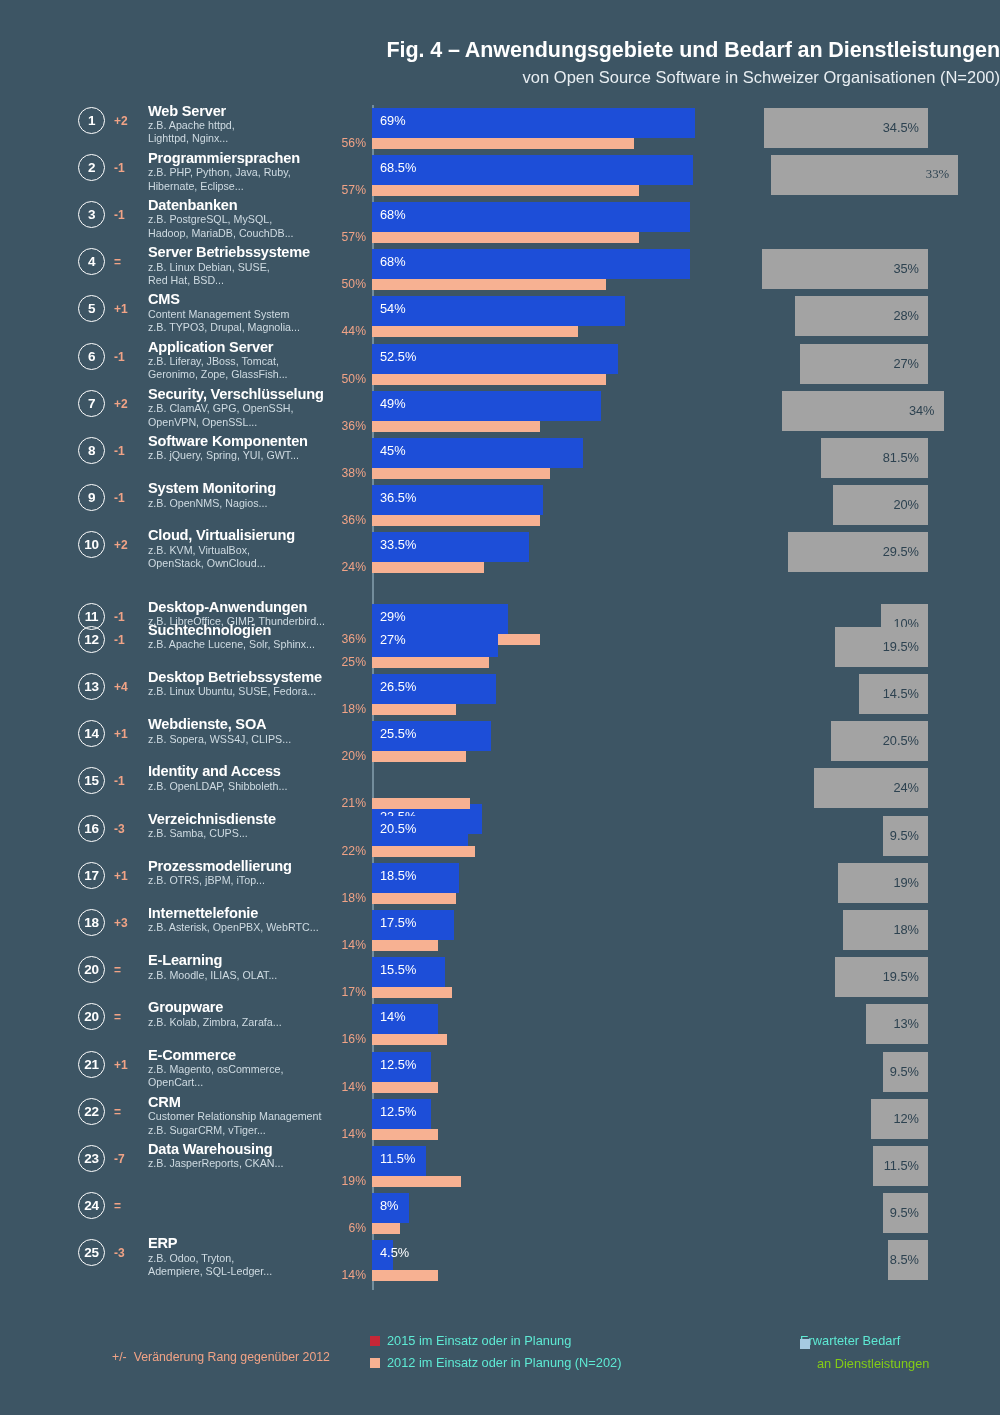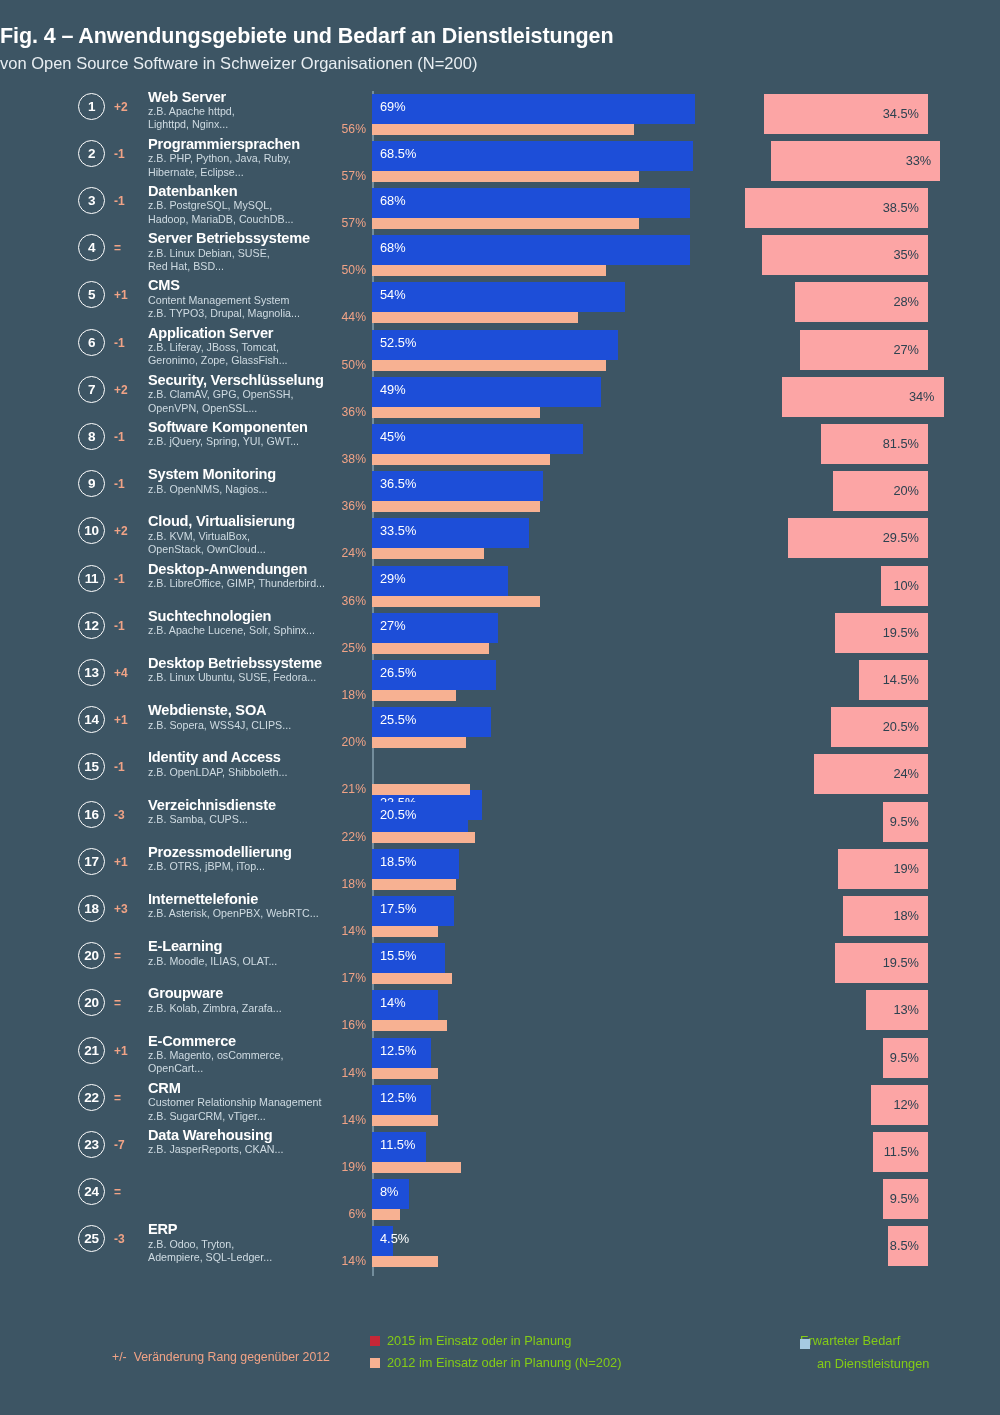--- a/index.html
+++ b/index.html
@@ -6,21 +6,21 @@
   html,body{margin:0;padding:0;}
   body{
     width:1000px;height:1415px;
     background:#3d5564;
     font-family:"Liberation Sans", sans-serif;
     color:#ffffff;
     overflow:hidden;
     position:relative;
   }
   
-  #header{padding-top:24px;text-align:left;}
+  #header{padding-top:38px;text-align:right;}
   #title{
     font-size:21.5px;font-weight:bold;letter-spacing:-0.1px;
     color:#ffffff;line-height:1.15;
   }
   #subtitle{
     font-size:16.5px;font-weight:normal;color:#e8eef2;
     margin-top:5px;line-height:1.15;
   }
 
   
@@ -84,38 +84,38 @@
   }
   .v2012{
     position:absolute;top:31px;
     font-size:12.2px;color:#f1a386;text-align:right;
     white-space:nowrap;
   }
 
   
   .blue{
     position:absolute;top:3px;height:40px;
-    background:#fca5a5;
+    background:#a3a3a3;
   }
   .blue .v{
     position:absolute;right:9px;top:12px;
     font-size:12.8px;color:#2d4250;white-space:nowrap;
   }
 
   
   #legend{position:absolute;left:0;right:0;top:1320px;height:70px;}
   .lg-rank{
     position:absolute;left:112px;top:30px;
     font-size:12.3px;color:#f1a386;white-space:nowrap;
   }
   .lg-rank .pm{margin-right:7px;}
   .lg-mid{position:absolute;left:370px;top:13px;}
   .lg-line{
     display:flex;align-items:flex-start;margin-bottom:7px;
-    font-size:12.8px;color:#84cc16;white-space:nowrap;
+    font-size:12.8px;color:#5eead4;white-space:nowrap;
   }
   .sw{
     width:10px;height:10px;margin-right:7px;margin-top:3px;
     flex:0 0 auto;display:block;
   }
   .sw.red{background:#c62737;}
   .sw.orange{background:#f7b192;}
   .sw.blue{background:#a6cae2;}
   .lg-right{position:absolute;left:800px;top:13px;}
   .lg-right .l2{
@@ -165,44 +165,41 @@
             <div class="sub">Hibernate, Eclipse...</div>
           </div>
         </div>
         <div class="barwrap">
           <div class="bar2015" style="width: 320.58px;">
             <span class="v">68.5%</span>
           </div>
           <div class="bar2012" style="width: 266.76px;"></div>
         </div>
         <div class="v2012" style="left: 300px; width: 66px;">57%</div>
-        <div class="blue" style="width: 169px; left: 771.25px;">
+        <div class="blue" style="width: 187px; left: 771.25px; font-family: Liberation Serif, serif;">
           <span class="v">33%</span>
         </div>
       </div>
       <div class="row" style="top: 94.4px;">
         <div class="labelblock">
           <div class="rank">3</div>
           <div class="delta">-1</div>
           <div class="txt">
             <div class="cat">Datenbanken</div>
             <div class="sub">z.B. PostgreSQL, MySQL,</div>
             <div class="sub">Hadoop, MariaDB, CouchDB...</div>
           </div>
         </div>
         <div class="barwrap">
           <div class="bar2015" style="width: 318.24px;">
             <span class="v">68%</span>
           </div>
           <div class="bar2012" style="width: 266.76px;"></div>
         </div>
         <div class="v2012" style="left: 300px; width: 66px;">57%</div>
-        <div class="blue" style="width: 182.875px; left: 745.125px;">
-          <span class="v">38.5%</span>
-        </div>
       </div>
       <div class="row" style="top: 141.6px;">
         <div class="labelblock">
           <div class="rank">4</div>
           <div class="delta">=</div>
           <div class="txt">
             <div class="cat">Server Betriebssysteme</div>
             <div class="sub">z.B. Linux Debian, SUSE,</div>
             <div class="sub">Red Hat, BSD...</div>
           </div>
@@ -335,21 +332,21 @@
           <div class="bar2015" style="width: 156.78px;">
             <span class="v">33.5%</span>
           </div>
           <div class="bar2012" style="width: 112.32px;"></div>
         </div>
         <div class="v2012" style="left: 300px; width: 66px;">24%</div>
         <div class="blue" style="width: 140.125px; left: 787.875px;">
           <span class="v">29.5%</span>
         </div>
       </div>
-      <div class="row" style="top: 472px;">
+      <div class="row" style="top: 496px;">
         <div class="labelblock">
           <div class="rank">11</div>
           <div class="delta">-1</div>
           <div class="txt">
             <div class="cat">Desktop-Anwendungen</div>
             <div class="sub">z.B. LibreOffice, GIMP, Thunderbird...</div>
           </div>
         </div>
         <div class="barwrap">
           <div class="bar2015" style="width: 135.72px;">

